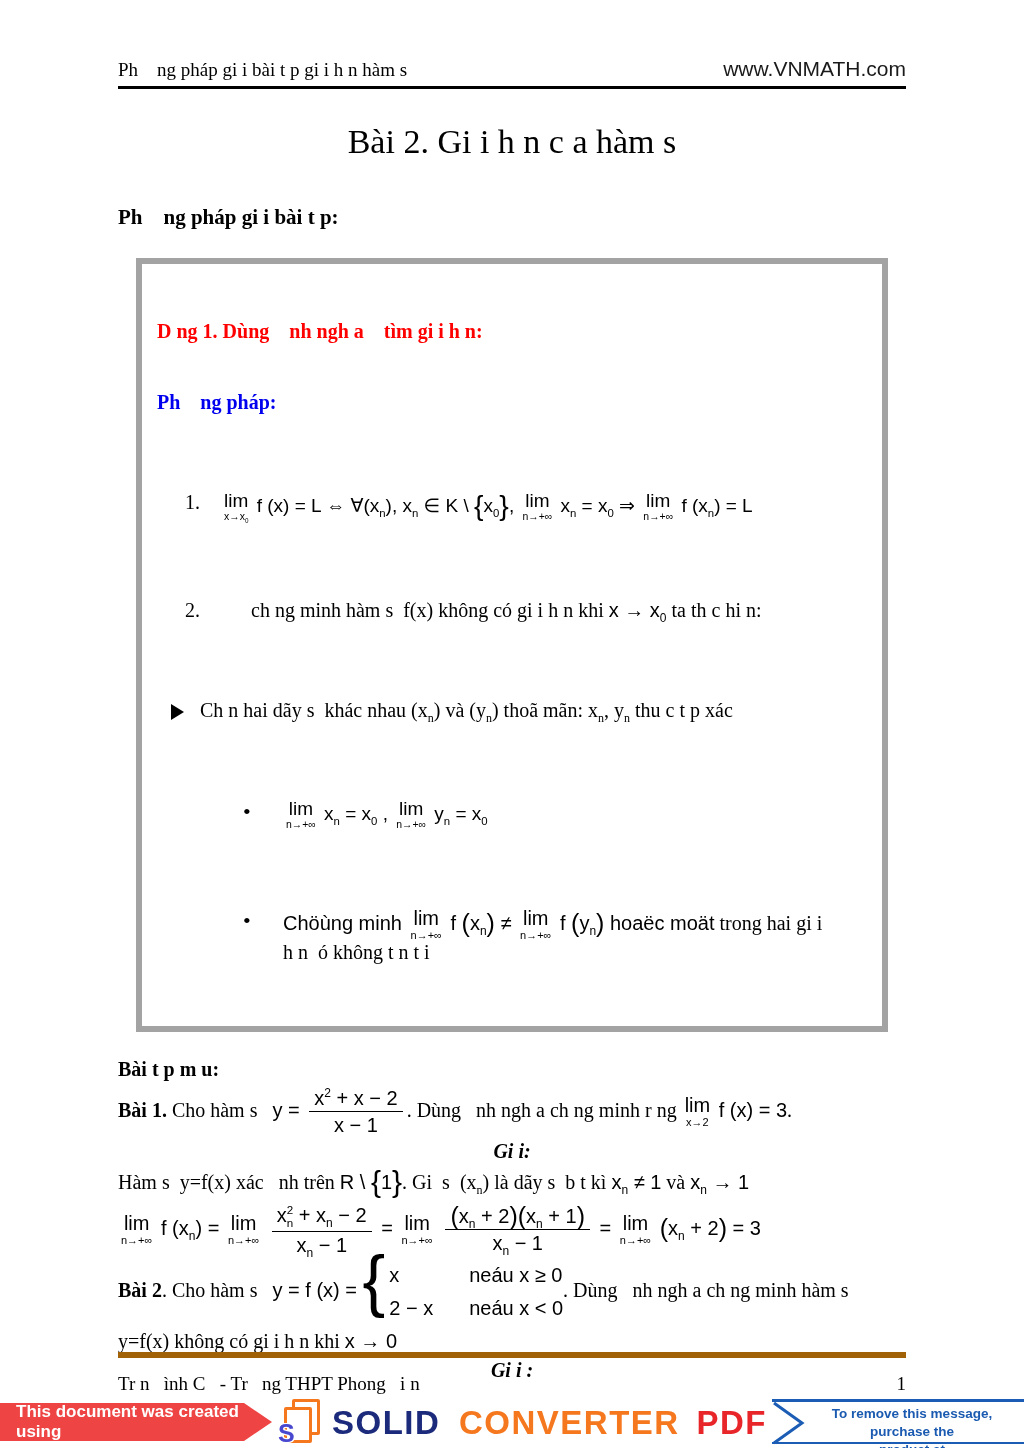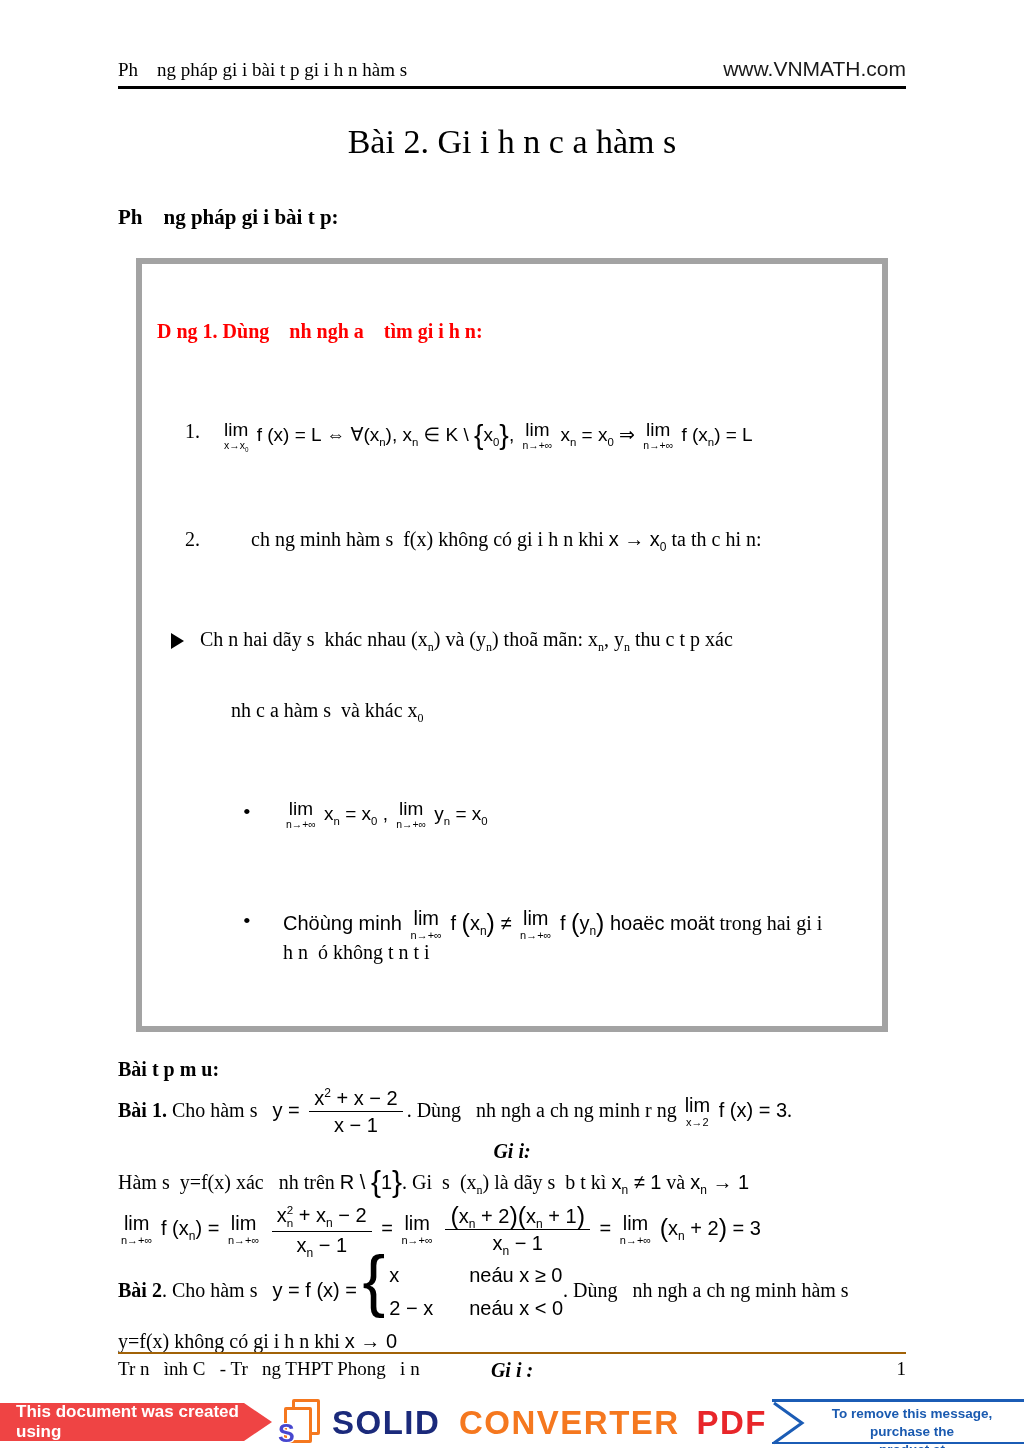--- a/index.html
+++ b/index.html
@@ -44,22 +44,22 @@
   .frac .num2{padding:0 5px 2px;border-bottom:1.5px solid #000;white-space:nowrap;}
   .frac .den{padding-top:2px;white-space:nowrap;}
   .ss{display:inline-flex;flex-direction:column;align-items:center;vertical-align:middle;line-height:1;}
   .ss sup,.ss sub{font-size:0.58em;line-height:1.05;}
   .bb{font-size:1.5em;line-height:0;vertical-align:-0.1em;}
   .bcase{font-size:3.4em;font-weight:300;line-height:0;vertical-align:-0.1em;margin-right:4px;}
   .bp{font-size:1.25em;line-height:0;vertical-align:-0.08em;}
   .cases{display:inline-grid;grid-template-columns:auto auto;column-gap:36px;row-gap:6px;
          text-align:left;vertical-align:middle;}
 
-  .footer{position:absolute;left:118px;width:788px;top:1352px;border-top:2px solid #a16207;
-          padding-top:4px;display:flex;justify-content:space-between;font-size:19px;white-space:pre-wrap;gap:12px;}
+  .footer{position:absolute;left:118px;width:788px;top:1352px;border-top:6px solid #a16207;
+          padding-top:15px;display:flex;justify-content:space-between;font-size:19px;white-space:pre-wrap;gap:12px;}
 
   .banner{position:absolute;left:0;bottom:0;width:1024px;height:52px;background:#fff;}
   .b-arrow{position:absolute;left:0;top:7px;height:38px;width:272px;background:#ef4444;
            clip-path:polygon(0 0,244px 0,272px 50%,244px 100%,0 100%);
            color:#fff;font:bold 17px "Liberation Sans",sans-serif;display:flex;align-items:center;
            padding-left:16px;box-sizing:border-box;}
   .b-icon{position:absolute;left:278px;top:3px;width:46px;height:46px;}
   .pg{position:absolute;background:#fff;border:3px solid #F5781F;border-radius:2px;width:22px;height:30px;}
   .pg-back{left:14px;top:0;}
   .pg-front{left:6px;top:8px;}
@@ -86,36 +86,36 @@
     <span>Ph    ng pháp gi i bài t p gi i h n hàm s</span>
     <span class="h-right">www.VNMATH.com</span>
   </div>
 
   <h1 class="title">Bài 2. Gi i h n c a hàm s</h1>
 
   <div class="method-heading">Ph    ng pháp gi i bài t p:</div>
 
   <div class="box">
     <div class="box-red">D ng 1. Dùng    nh ngh a    tìm gi i h n:</div>
+    <div class="box-blue">Ph    ng pháp:</div>
 
     <div class="num-row">
       <span class="num">1.</span>
       <span class="formula"><span class="lim"><span class="t">lim</span><span class="b">x→x<sub>0</sub></span></span> f (x) = L ⇔ ∀(x<sub>n</sub>), x<sub>n</sub> ∈ K \ <span class="bb">{</span>x<sub>0</sub><span class="bb">}</span>, <span class="lim"><span class="t">lim</span><span class="b">n→+∞</span></span> x<sub>n</sub> = x<sub>0</sub> ⇒ <span class="lim"><span class="t">lim</span><span class="b">n→+∞</span></span> f (x<sub>n</sub>) = L</span>
     </div>
 
     <div class="num-row">
       <span class="num">2.</span>
       <span class="item2-text">ch ng minh hàm s  f(x) không có gi i h n khi <span class="math">x → x<sub>0</sub></span> ta th c hi n:</span>
     </div>
 
     <div class="arrow-row">
       <span class="tri"></span>
       <span>Ch n hai dãy s  khác nhau (x<sub>n</sub>) và (y<sub>n</sub>) thoã mãn: x<sub>n</sub>, y<sub>n</sub> thu c t p xác</span>
     </div>
-    <div class="cont-row">nh c a hàm s  và khác x<sub>0</sub></div>
 
     <div class="bullet-row">
       <span class="dot">•</span>
       <span class="formula"><span class="lim"><span class="t">lim</span><span class="b">n→+∞</span></span> x<sub>n</sub> = x<sub>0</sub> , <span class="lim"><span class="t">lim</span><span class="b">n→+∞</span></span> y<sub>n</sub> = x<sub>0</sub></span>
     </div>
 
     <div class="bullet-row">
       <span class="dot">•</span>
       <span><span class="math">Chöùng minh <span class="lim"><span class="t">lim</span><span class="b">n→+∞</span></span> f <span class="bp">(</span>x<sub>n</sub><span class="bp">)</span> ≠ <span class="lim"><span class="t">lim</span><span class="b">n→+∞</span></span> f <span class="bp">(</span>y<sub>n</sub><span class="bp">)</span> hoaëc moät</span> trong hai gi i<br>h n  ó không t n t i</span>
     </div>

